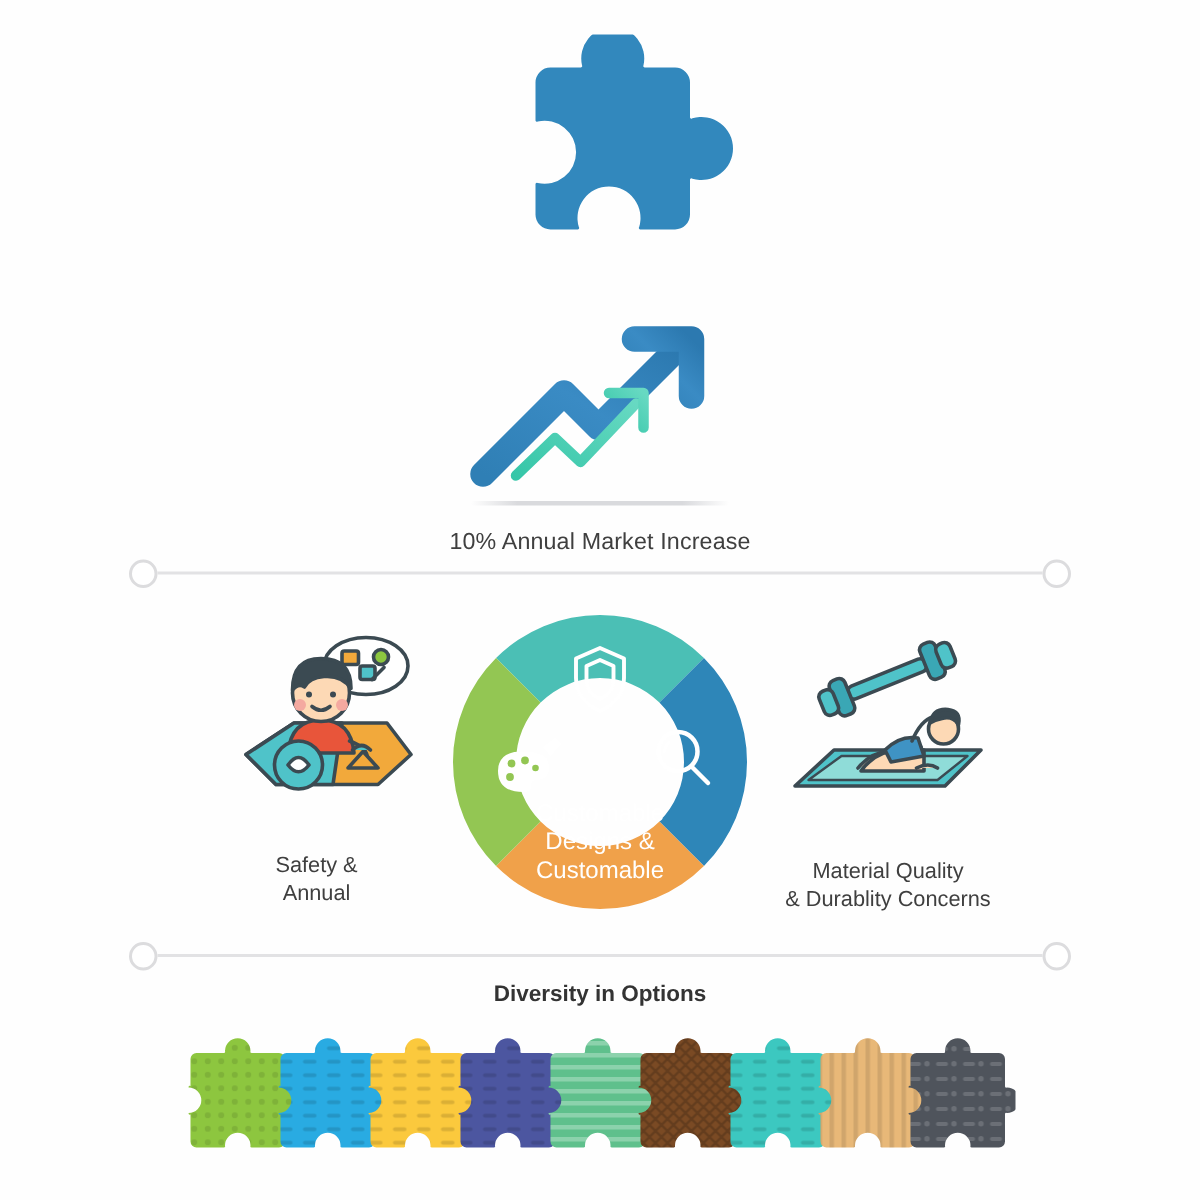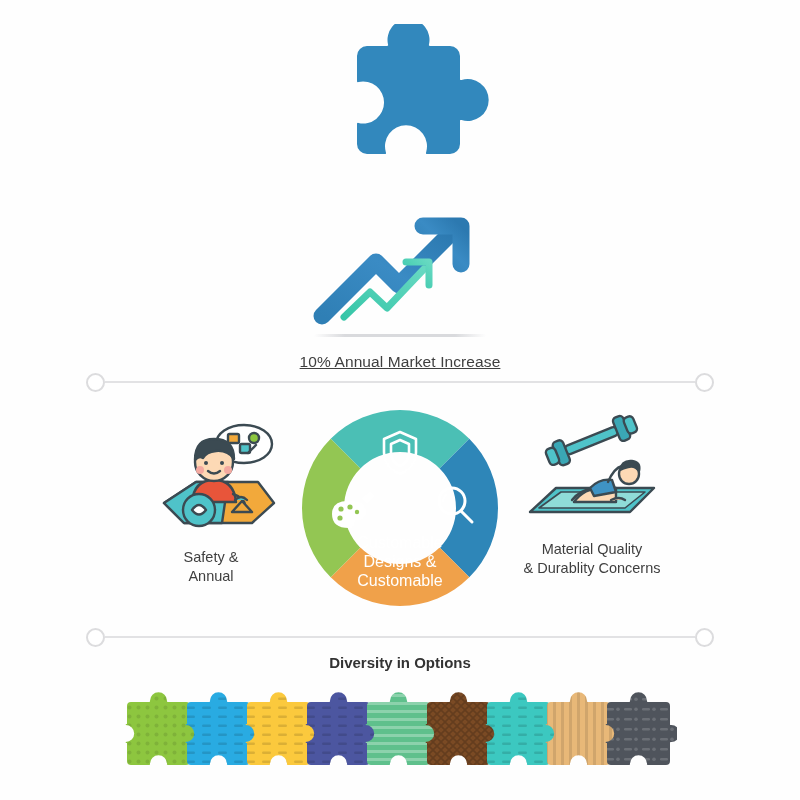--- a/index.html
+++ b/index.html
@@ -51,21 +51,20 @@
     height: 3px;
     border-radius: 2px;
     background: linear-gradient(to right, rgba(200,200,205,0), #d9dadd 18%, #d9dadd 82%, rgba(200,200,205,0));
     margin-top: 2px;
   }
   .growth-caption {
     margin-top: 16px;
     font-size: 15.5px;
     color: #3f3f3f;
     letter-spacing: .1px;
-    text-decoration: underline;
   }
 
   
   .divider {
     position: absolute;
     left: 86px;
     width: 628px;
     height: 22px;
     display: flex;
     align-items: center;
@@ -96,24 +95,24 @@
     height: 212px;
   }
   .side-card {
     position: absolute;
     width: 230px;
     display: flex;
     flex-direction: column;
     align-items: center;
   }
   #card-left  { left: 96px;  top: 12px; }
-  #card-right { left: 477px; top: 4px; }
+  #card-right { left: 477px; top: 16px; }
   .side-art { height: 120px; display:flex; align-items:flex-end; justify-content:center; }
   .side-label {
-    margin-top: 8px;
+    margin-top: 28px;
     text-align: center;
     font-size: 14.5px;
     line-height: 1.28;
     color: #3f3f3f;
   }
 
   .wheel {
     position: absolute;
     left: 300px;
     top: 0px;

